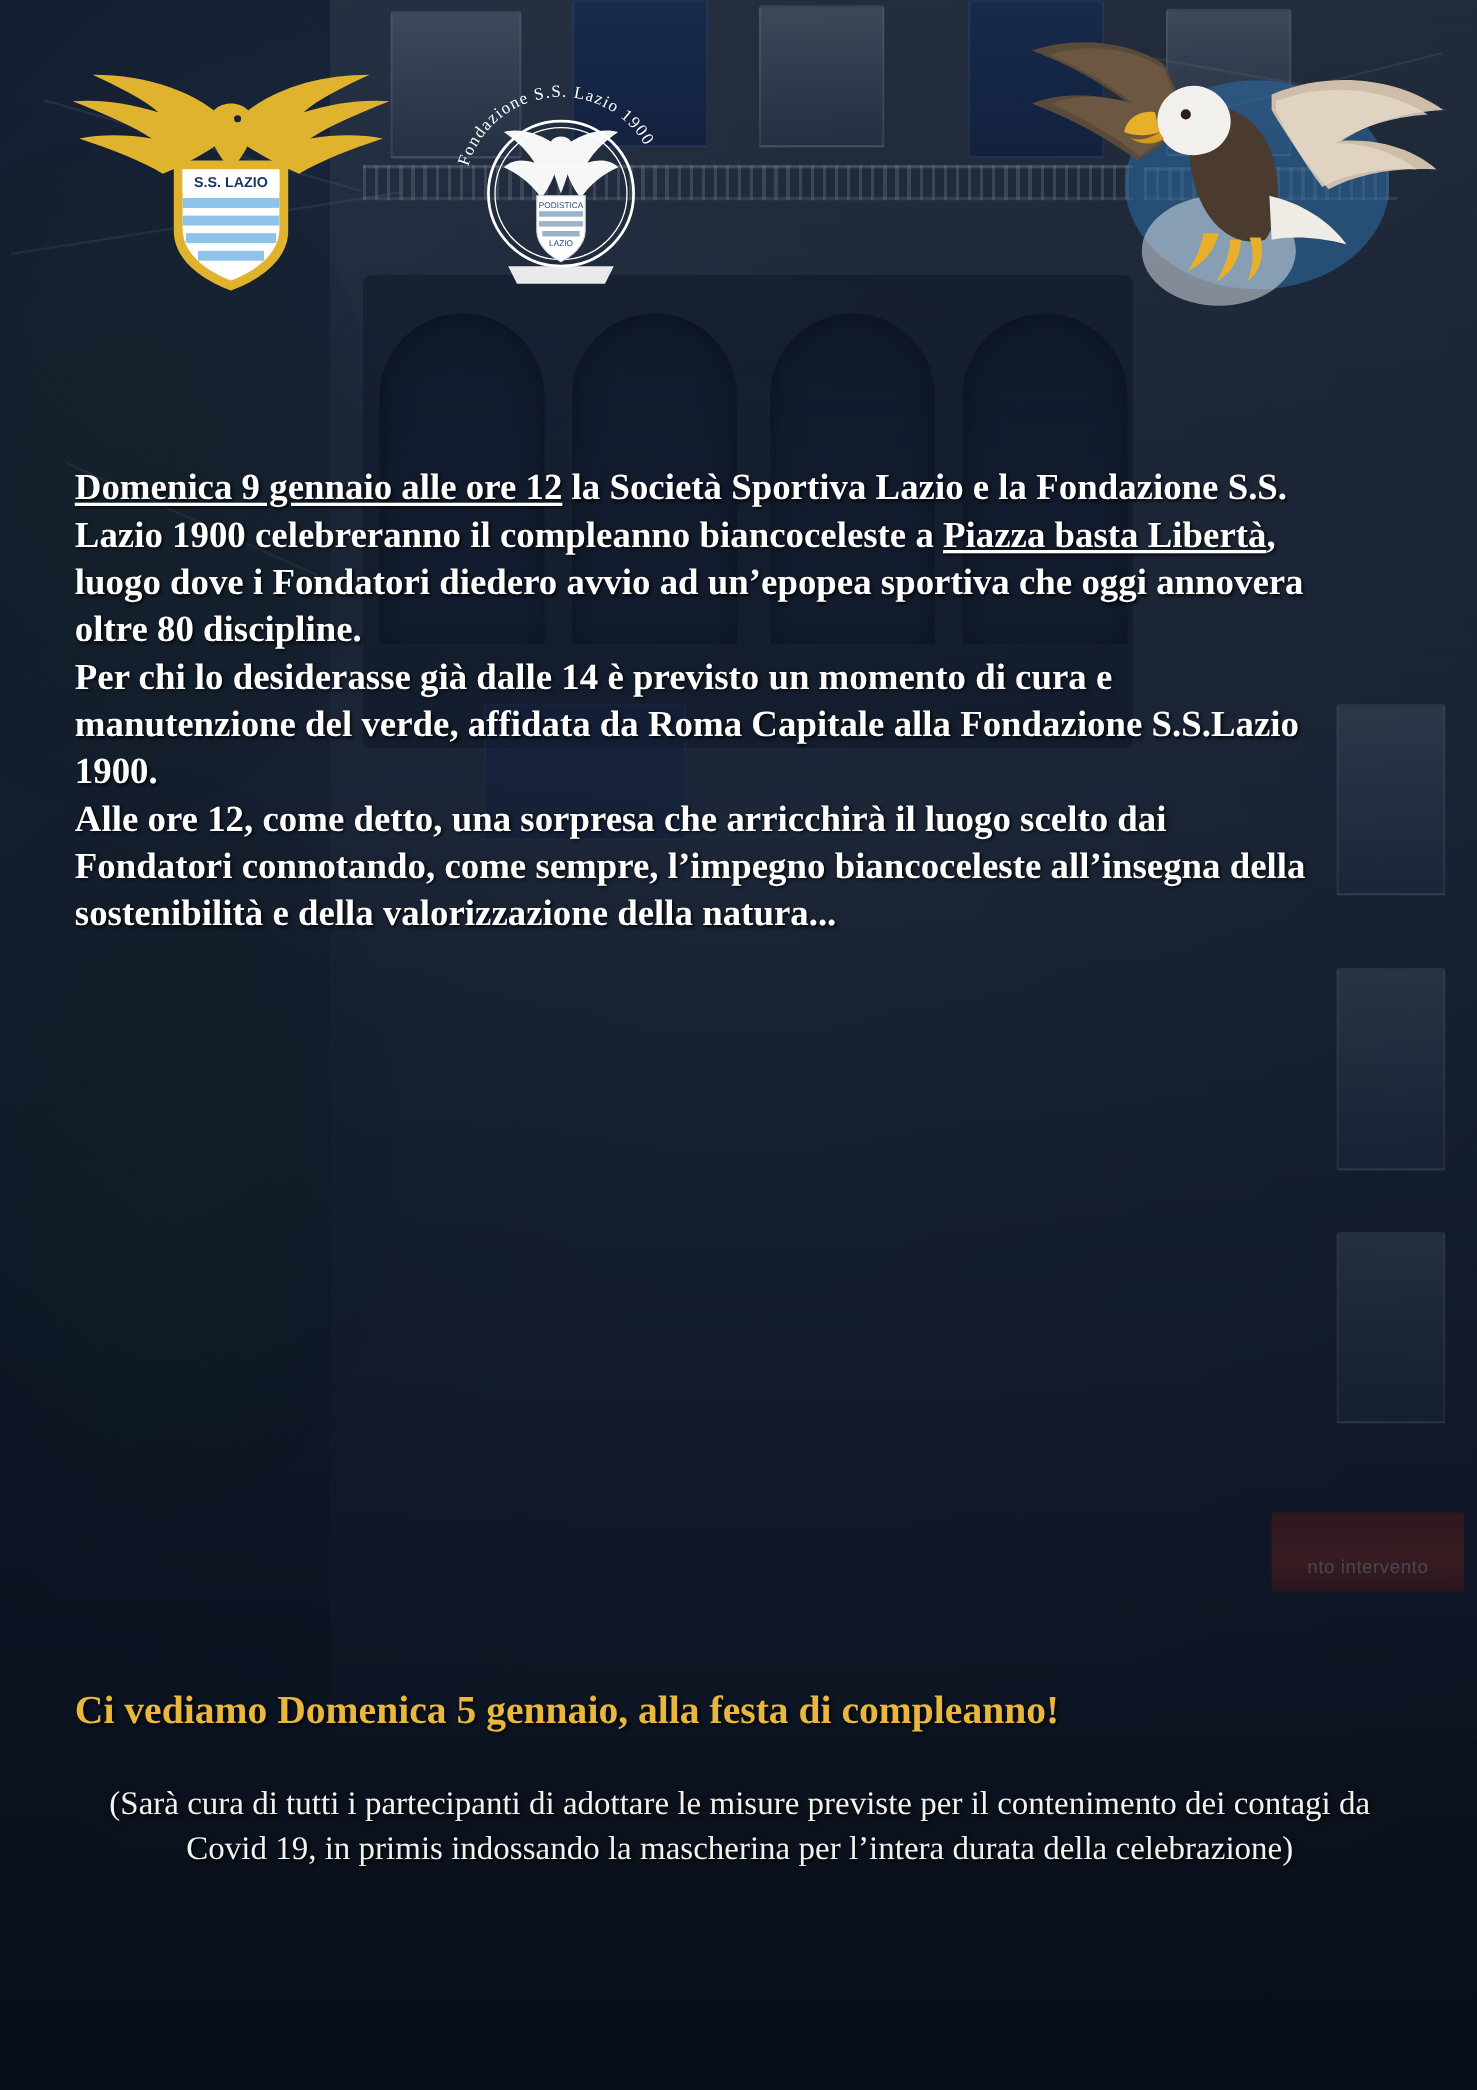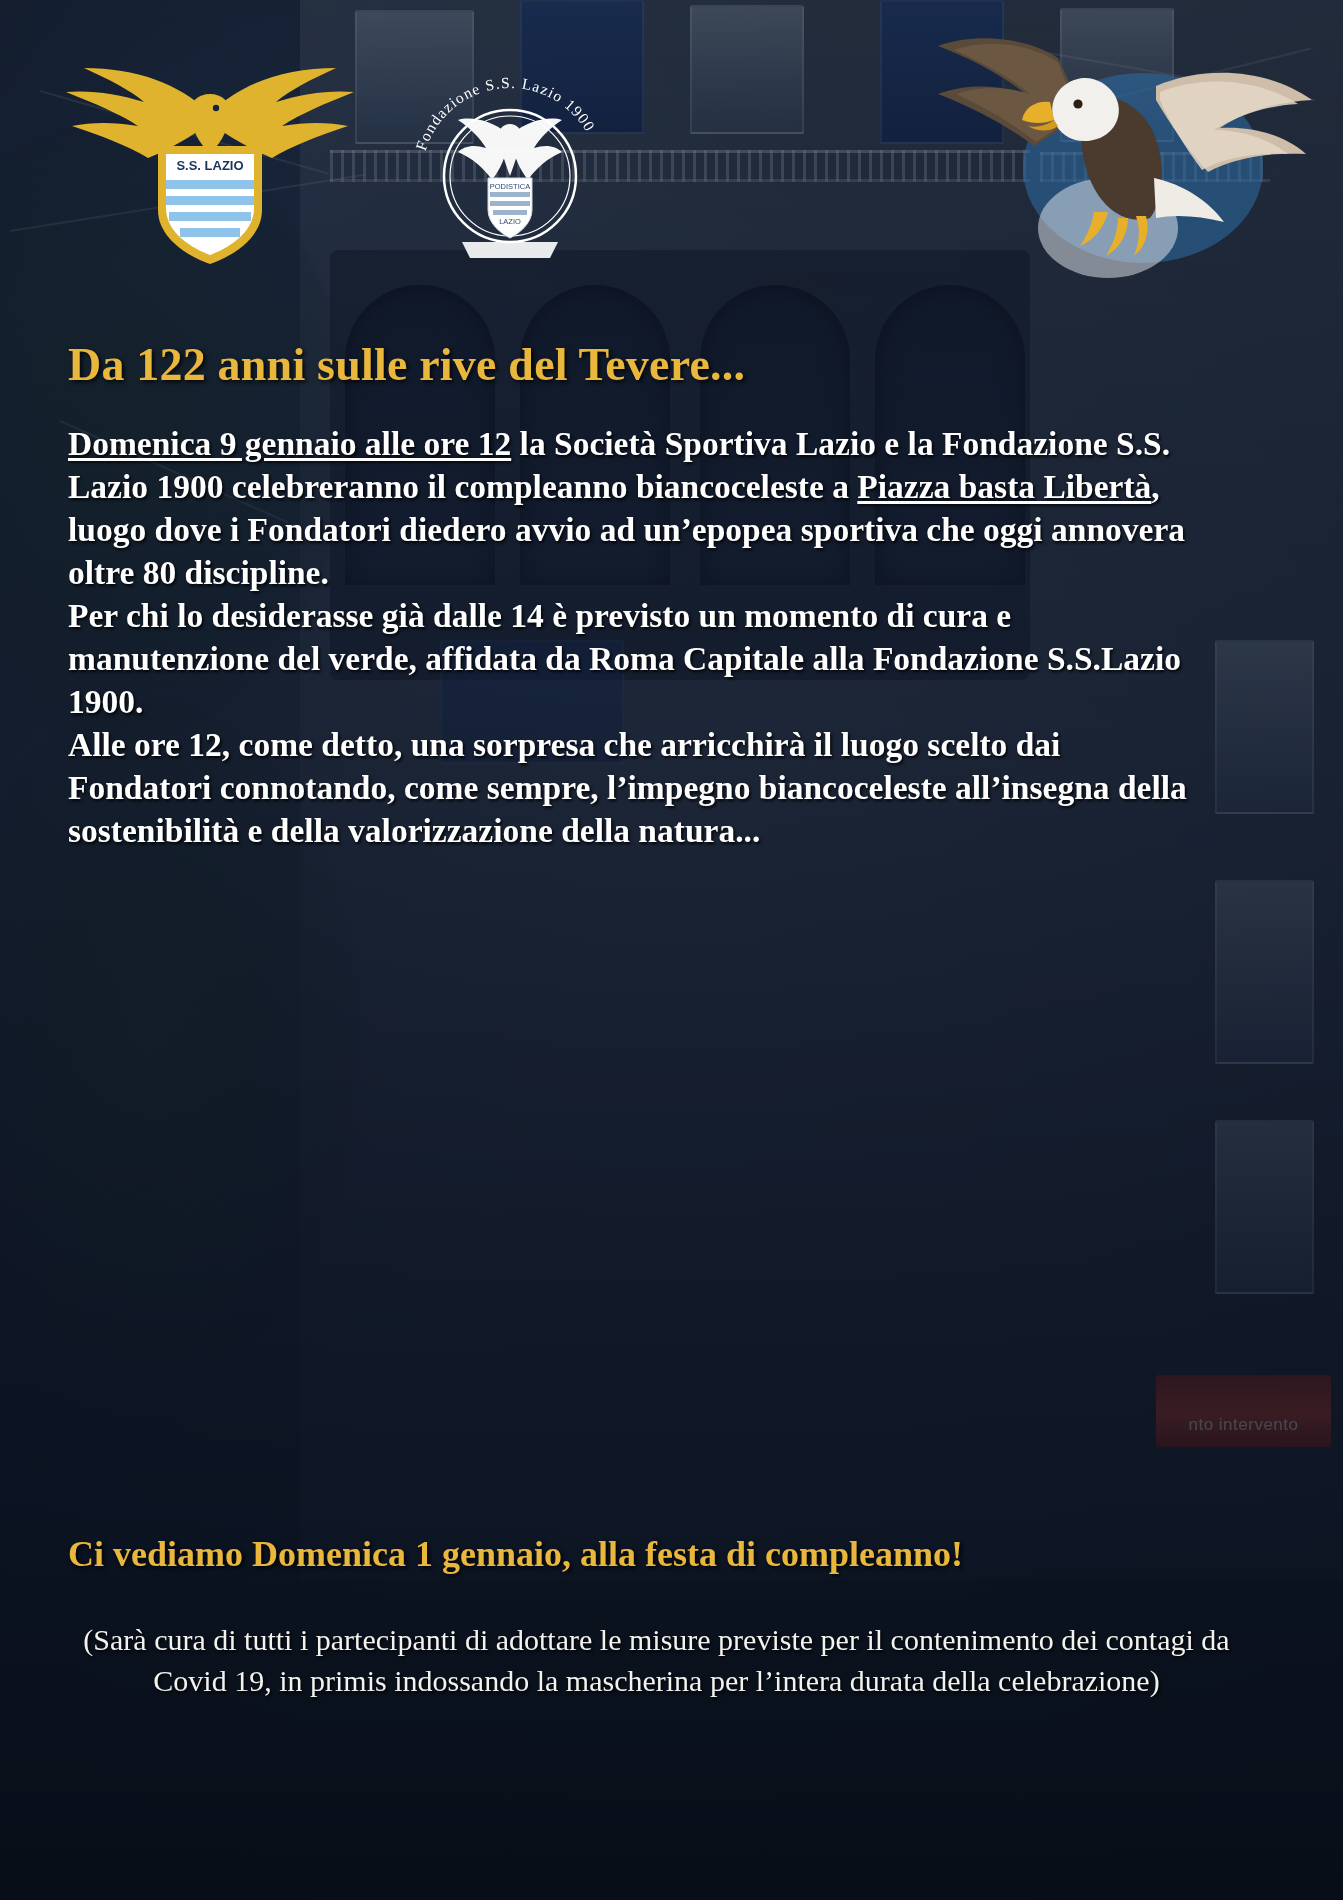--- a/index.html
+++ b/index.html
@@ -171,21 +171,21 @@
     left: 68px; top: 1533px;
     width: 1180px;
     color: #e8b73c;
     font-size: 36px;
     font-weight: bold;
     text-shadow: 2px 2px 4px rgba(0,0,0,0.85);
   }
 
   .note {
     position: absolute;
-    left: 44px; top: 1620px;
+    left: 60px; top: 1620px;
     width: 1225px;
     color: #f2f2ee;
     font-size: 30px;
     line-height: 1.36;
     text-align: center;
     text-shadow: 1.5px 1.5px 3px rgba(0,0,0,0.9);
   }
 </style>
 </head>
 <body>
@@ -319,25 +319,24 @@
             <path d="M200 184 C196 200, 186 212, 172 218 C180 206, 184 196, 186 184 Z"></path>
             <path d="M220 190 C220 206, 212 220, 198 228 C206 214, 210 202, 210 190 Z"></path>
             <path d="M238 188 C242 204, 238 218, 226 228 C232 212, 232 200, 228 188 Z"></path>
           </g>
 
           <path d="M246 150 C274 156, 300 172, 316 194 C292 188, 268 186, 248 190 Z" fill="#efece6"></path>
         </svg>
       </div>
     </div>
 
-    <div class="headline">Da 122 anni sulle rive del Tevere...</div>
 
     <div class="body-text">
       <p><span class="u">Domenica 9 gennaio alle ore 12</span><span> la Società Sportiva Lazio e la Fondazione S.S. Lazio 1900 celebreranno il compleanno biancoceleste a </span><span class="u">Piazza basta Libertà</span><span>, luogo dove i Fondatori diedero avvio ad un’epopea sportiva che oggi annovera oltre 80 discipline.</span></p>
       <p>Per chi lo desiderasse già dalle 14 è previsto un momento di cura e manutenzione del verde, affidata da Roma Capitale alla Fondazione S.S.Lazio 1900.</p>
       <p>Alle ore 12, come detto, una sorpresa che arricchirà il luogo scelto dai Fondatori connotando, come sempre, l’impegno biancoceleste all’insegna della sostenibilità e della valorizzazione della natura...</p>
     </div>
 
-    <div class="closing">Ci vediamo Domenica 1 gennaio, alla festa di compleanno!</div>
+    <div class="closing">Ci vediamo Domenica 5 gennaio, alla festa di compleanno!</div>
 
     <div class="note">(Sarà cura di tutti i partecipanti di adottare le misure previste per il contenimento dei contagi da Covid 19, in primis indossando la mascherina per l’intera durata della celebrazione)</div>
   </div>
 </div>
 
 </body></html>

